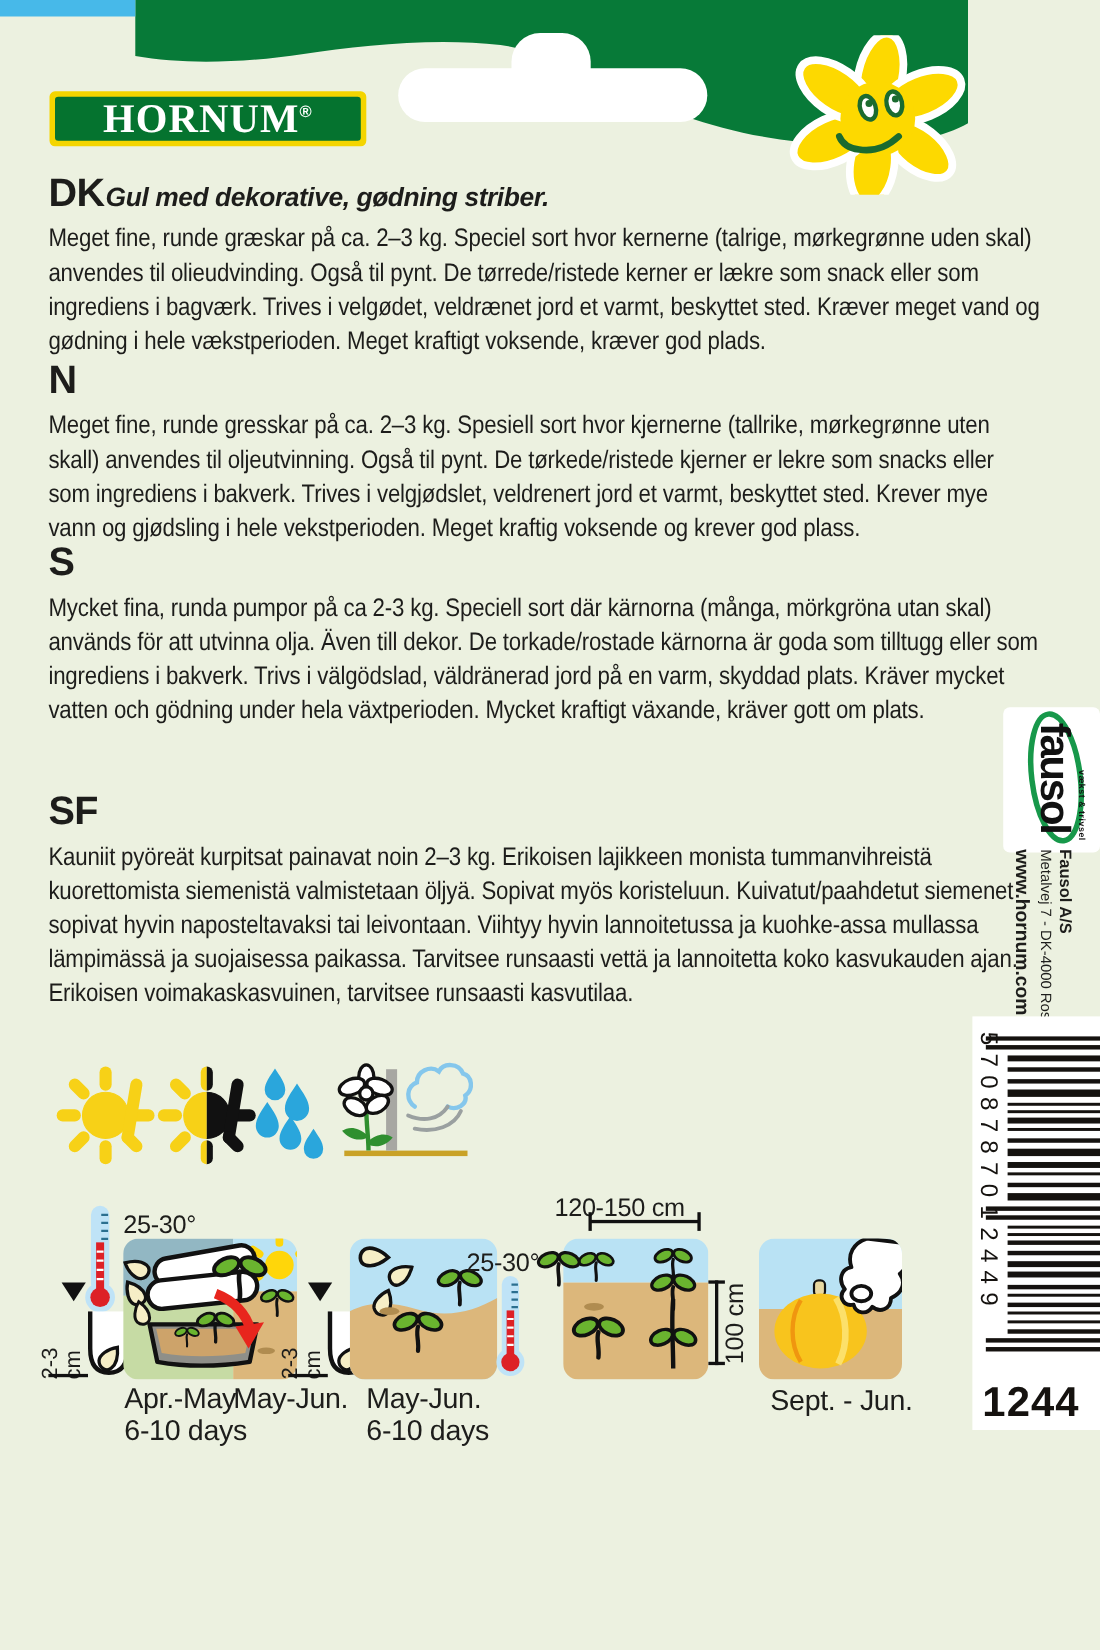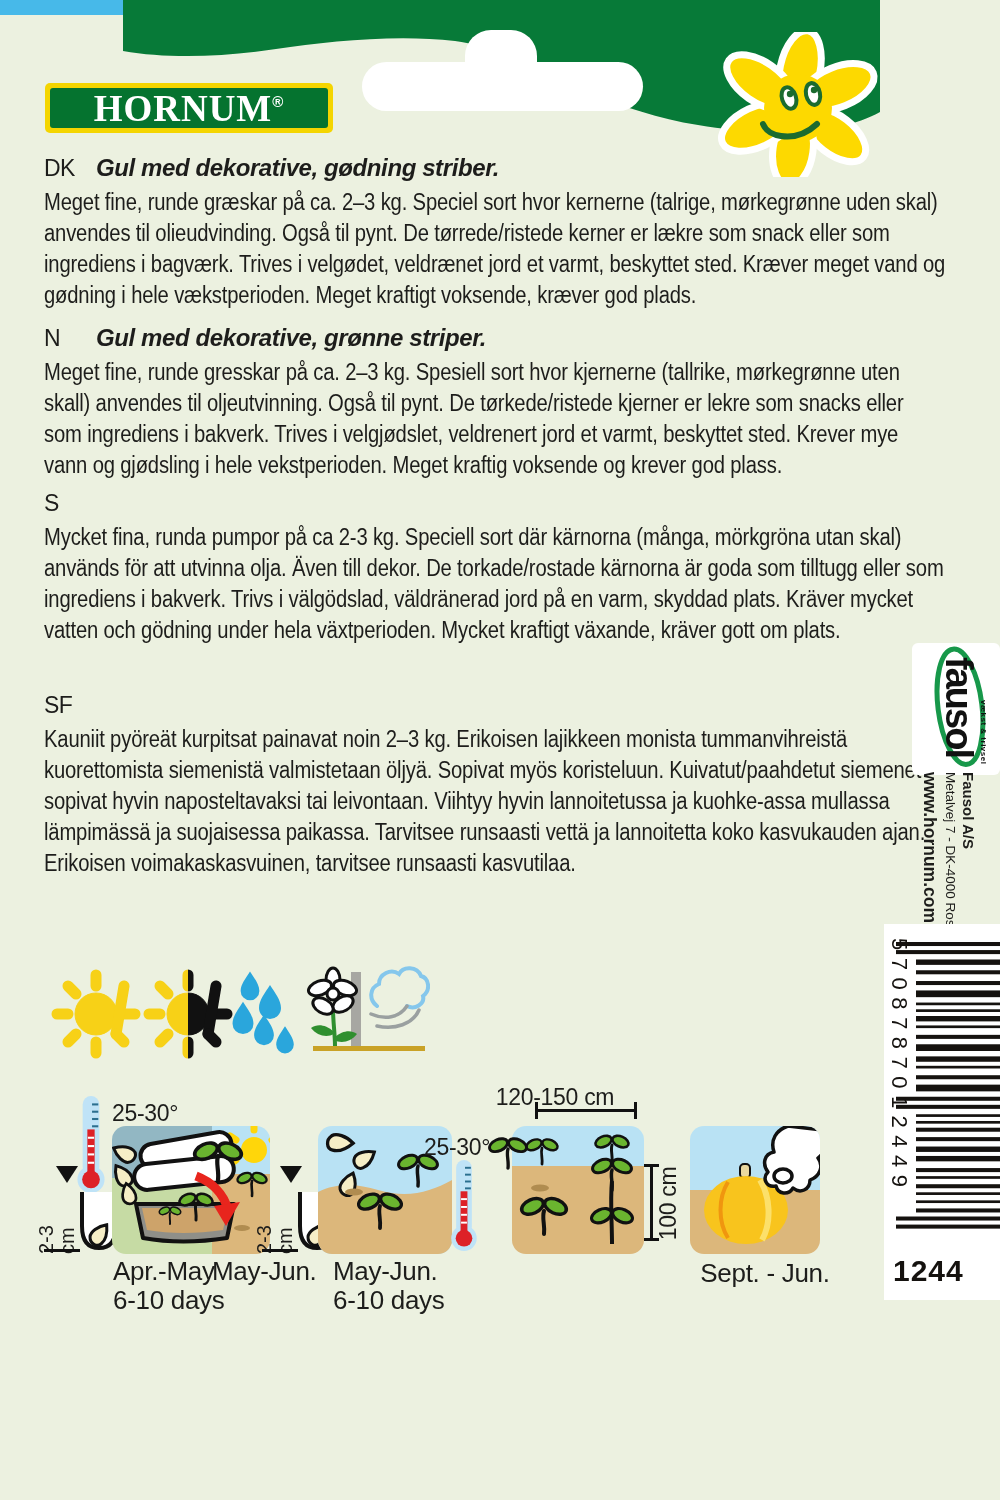--- a/index.html
+++ b/index.html
@@ -14,35 +14,35 @@
   .hornum{left:45px;top:83px;width:288px;height:50px;background:#f4d500;border-radius:5px;
           display:flex;align-items:stretch;padding:0;}
   .hornum-inner{margin:5px;flex:1;background:#05732f;border-radius:3px;display:flex;
           align-items:center;justify-content:center;}
   .hornum-text{font-family:"Liberation Serif",serif;font-weight:700;font-size:37px;color:#fff;
           letter-spacing:1px;line-height:1;}
   .hornum-reg{font-size:15px;vertical-align:14px;font-family:"Liberation Sans",sans-serif;}
   
   .section{left:44px;width:902px;}
   .sec-head{display:flex;align-items:baseline;}
-  .sec-lang{font-weight:400;font-size:23px;width:52px;flex:none;letter-spacing:-0.5px;}
+  .sec-lang{font-weight:700;font-size:36px;width:52px;flex:none;letter-spacing:-0.5px;}
   .sec-title{font-weight:700;font-style:italic;font-size:24px;letter-spacing:-0.4px;}
   .sec-body{margin-top:5px;font-size:23px;line-height:31px;letter-spacing:-0.2px;
             width:1025px;transform:scaleX(0.88);transform-origin:0 0;}
   
   .rot{transform:rotate(90deg);transform-origin:left top;white-space:nowrap;}
   .fausol-box{left:912px;top:643px;width:88px;height:132px;background:#fff;border-radius:6px;}
   .tagline{font-size:8px;font-weight:700;letter-spacing:0.5px;color:#111;}
   .company{font-size:15px;font-weight:700;}
   .address{font-size:13.5px;}
   .website{font-size:17.5px;font-weight:700;}
   
   .barcode-box{left:884px;top:924px;width:116px;height:376px;background:#fff;}
   .ean{font-size:22px;letter-spacing:7.5px;color:#15120f;}
-  .itemno{font-size:30px;font-weight:700;color:#15120f;letter-spacing:1px;}
+  .itemno{font-size:38px;font-weight:700;color:#15120f;letter-spacing:1px;}
   
   .dlabel{font-size:26px;letter-spacing:-0.3px;}
   .mlabel{font-size:23px;letter-spacing:-0.3px;}
   .rot-ccw{transform:rotate(-90deg);transform-origin:center center;}
   .depth{font-size:20px;line-height:21px;text-align:left;}
   .tri{width:0;height:0;border-left:11px solid transparent;border-right:11px solid transparent;
        border-top:17px solid #111;}
   .tick{background:#111;}
 </style>
 </head>
@@ -118,31 +118,30 @@
   <div class="abs section" style="top:154px">
     <div class="sec-head">
         <span class="sec-lang">DK</span>
         <span class="sec-title">Gul med dekorative, gødning striber.</span>
       </div>
     <div class="sec-body">Meget fine, runde græskar på ca. 2–3 kg. Speciel sort hvor kernerne (talrige, mørkegrønne uden skal) anvendes til olieudvinding. Også til pynt. De tørrede/ristede kerner er lækre som snack eller som ingrediens i bagværk. Trives i velgødet, veldrænet jord et varmt, beskyttet sted. Kræver meget vand og gødning i hele vækstperioden. Meget kraftigt voksende, kræver god plads.</div>
   </div>
   <div class="abs section" style="top:324px">
     <div class="sec-head">
         <span class="sec-lang">N</span>
-        <span class="sec-title">Gul med dekorative, grønne striper.</span>
       </div>
     <div class="sec-body">Meget fine, runde gresskar på ca. 2–3 kg. Spesiell sort hvor kjernerne (tallrike, mørkegrønne uten skall) anvendes til oljeutvinning. Også til pynt. De tørkede/ristede kjerner er lekre som snacks eller som ingrediens i bakverk. Trives i velgjødslet, veldrenert jord et varmt, beskyttet sted. Krever mye vann og gjødsling i hele vekstperioden. Meget kraftig voksende og krever god plass.</div>
   </div>
   <div class="abs section" style="top:490px">
     <div class="sec-head">
         <span class="sec-lang">S</span>
       </div>
     <div class="sec-body">Mycket fina, runda pumpor på ca 2-3 kg. Speciell sort där kärnorna (många, mörkgröna utan skal) används för att utvinna olja. Även till dekor. De torkade/rostade kärnorna är goda som tilltugg eller som ingrediens i bakverk. Trivs i välgödslad, väldränerad jord på en varm, skyddad plats. Kräver mycket vatten och gödning under hela växtperioden. Mycket kraftigt växande, kräver gott om plats.</div>
   </div>
-  <div class="abs section" style="top:692px">
+  <div class="abs section" style="top:716px">
     <div class="sec-head">
         <span class="sec-lang">SF</span>
       </div>
     <div class="sec-body">Kauniit pyöreät kurpitsat painavat noin 2–3 kg. Erikoisen lajikkeen monista tummanvihreistä kuorettomista siemenistä valmistetaan öljyä. Sopivat myös koristeluun. Kuivatut/paahdetut siemenet sopivat hyvin naposteltavaksi tai leivontaan. Viihtyy hyvin lannoitetussa ja kuohke-assa mullassa lämpimässä ja suojaisessa paikassa. Tarvitsee runsaasti vettä ja lannoitetta koko kasvukauden ajan. Erikoisen voimakaskasvuinen, tarvitsee runsaasti kasvutilaa.</div>
   </div>
 
   <div class="abs fausol-box">
     <svg width="88" height="132" viewBox="0 0 88 132">
       <g transform="translate(46,64) rotate(90)">
         <ellipse cx="0" cy="-2" rx="58" ry="22" fill="none" stroke="#17984a" stroke-width="5" transform="rotate(-7)"></ellipse>
@@ -342,21 +341,21 @@
       <use href="#sprout" transform="translate(62,102) scale(1.1)"></use>
     </g>
   </svg>
   <svg class="abs" style="left:450px;top:1158px" width="28" height="94" viewBox="0 0 28 96">
       <use href="#thermo"></use>
     </svg>
   <div class="abs mlabel" style="left:424px;top:1134px">25-30°</div>
   <div class="abs dlabel" style="left:333px;top:1256px">May-Jun.</div>
   <div class="abs dlabel" style="left:333px;top:1285px">6-10 days</div>
 
-  <div class="abs mlabel" style="left:491px;top:1084px;width:128px;text-align:center">120-150 cm</div>
+  <div class="abs mlabel" style="left:504px;top:1084px;width:128px;text-align:left">120-150 cm</div>
   <div class="abs tick" style="left:535px;top:1102px;width:3px;height:17px"></div>
   <div class="abs tick" style="left:536px;top:1109px;width:100px;height:3px"></div>
   <div class="abs tick" style="left:634px;top:1102px;width:3px;height:17px"></div>
 
   <svg class="abs" style="left:512px;top:1126px;overflow:visible" width="132" height="128" viewBox="0 0 132 128">
     <defs>
         <clipPath id="p3c">
           <rect width="132" height="128" rx="14"></rect>
         </clipPath>
       </defs>

